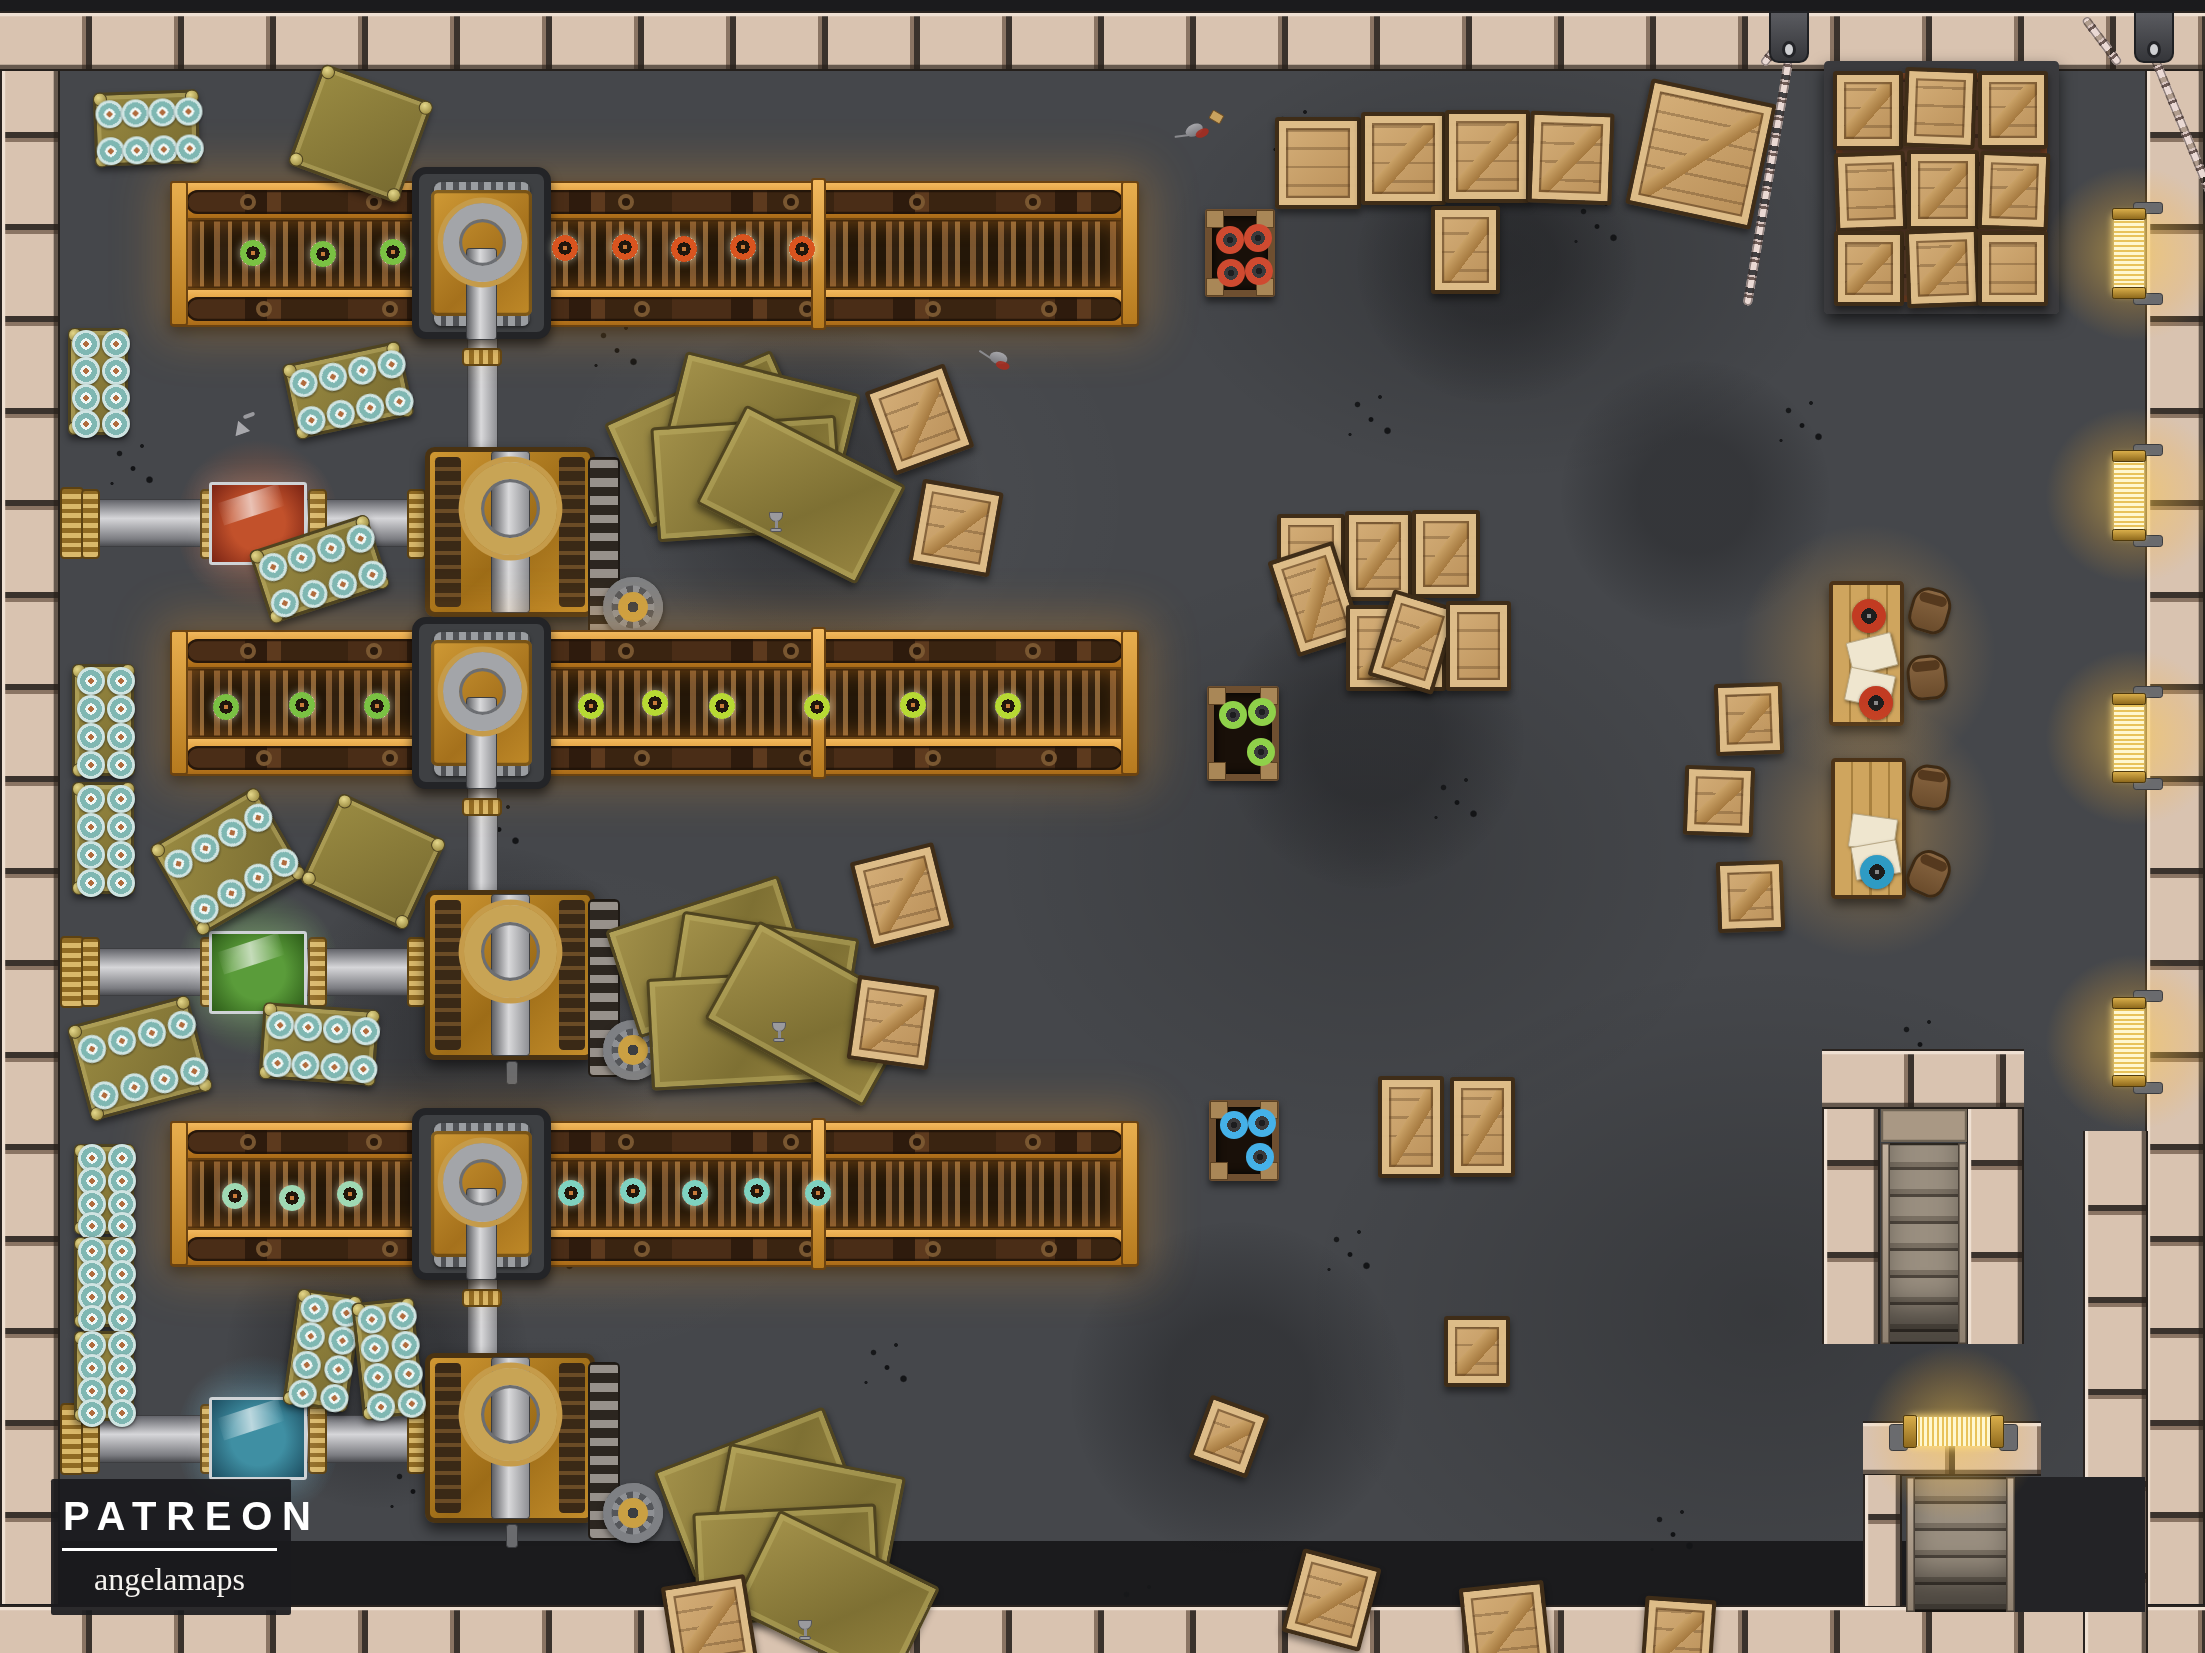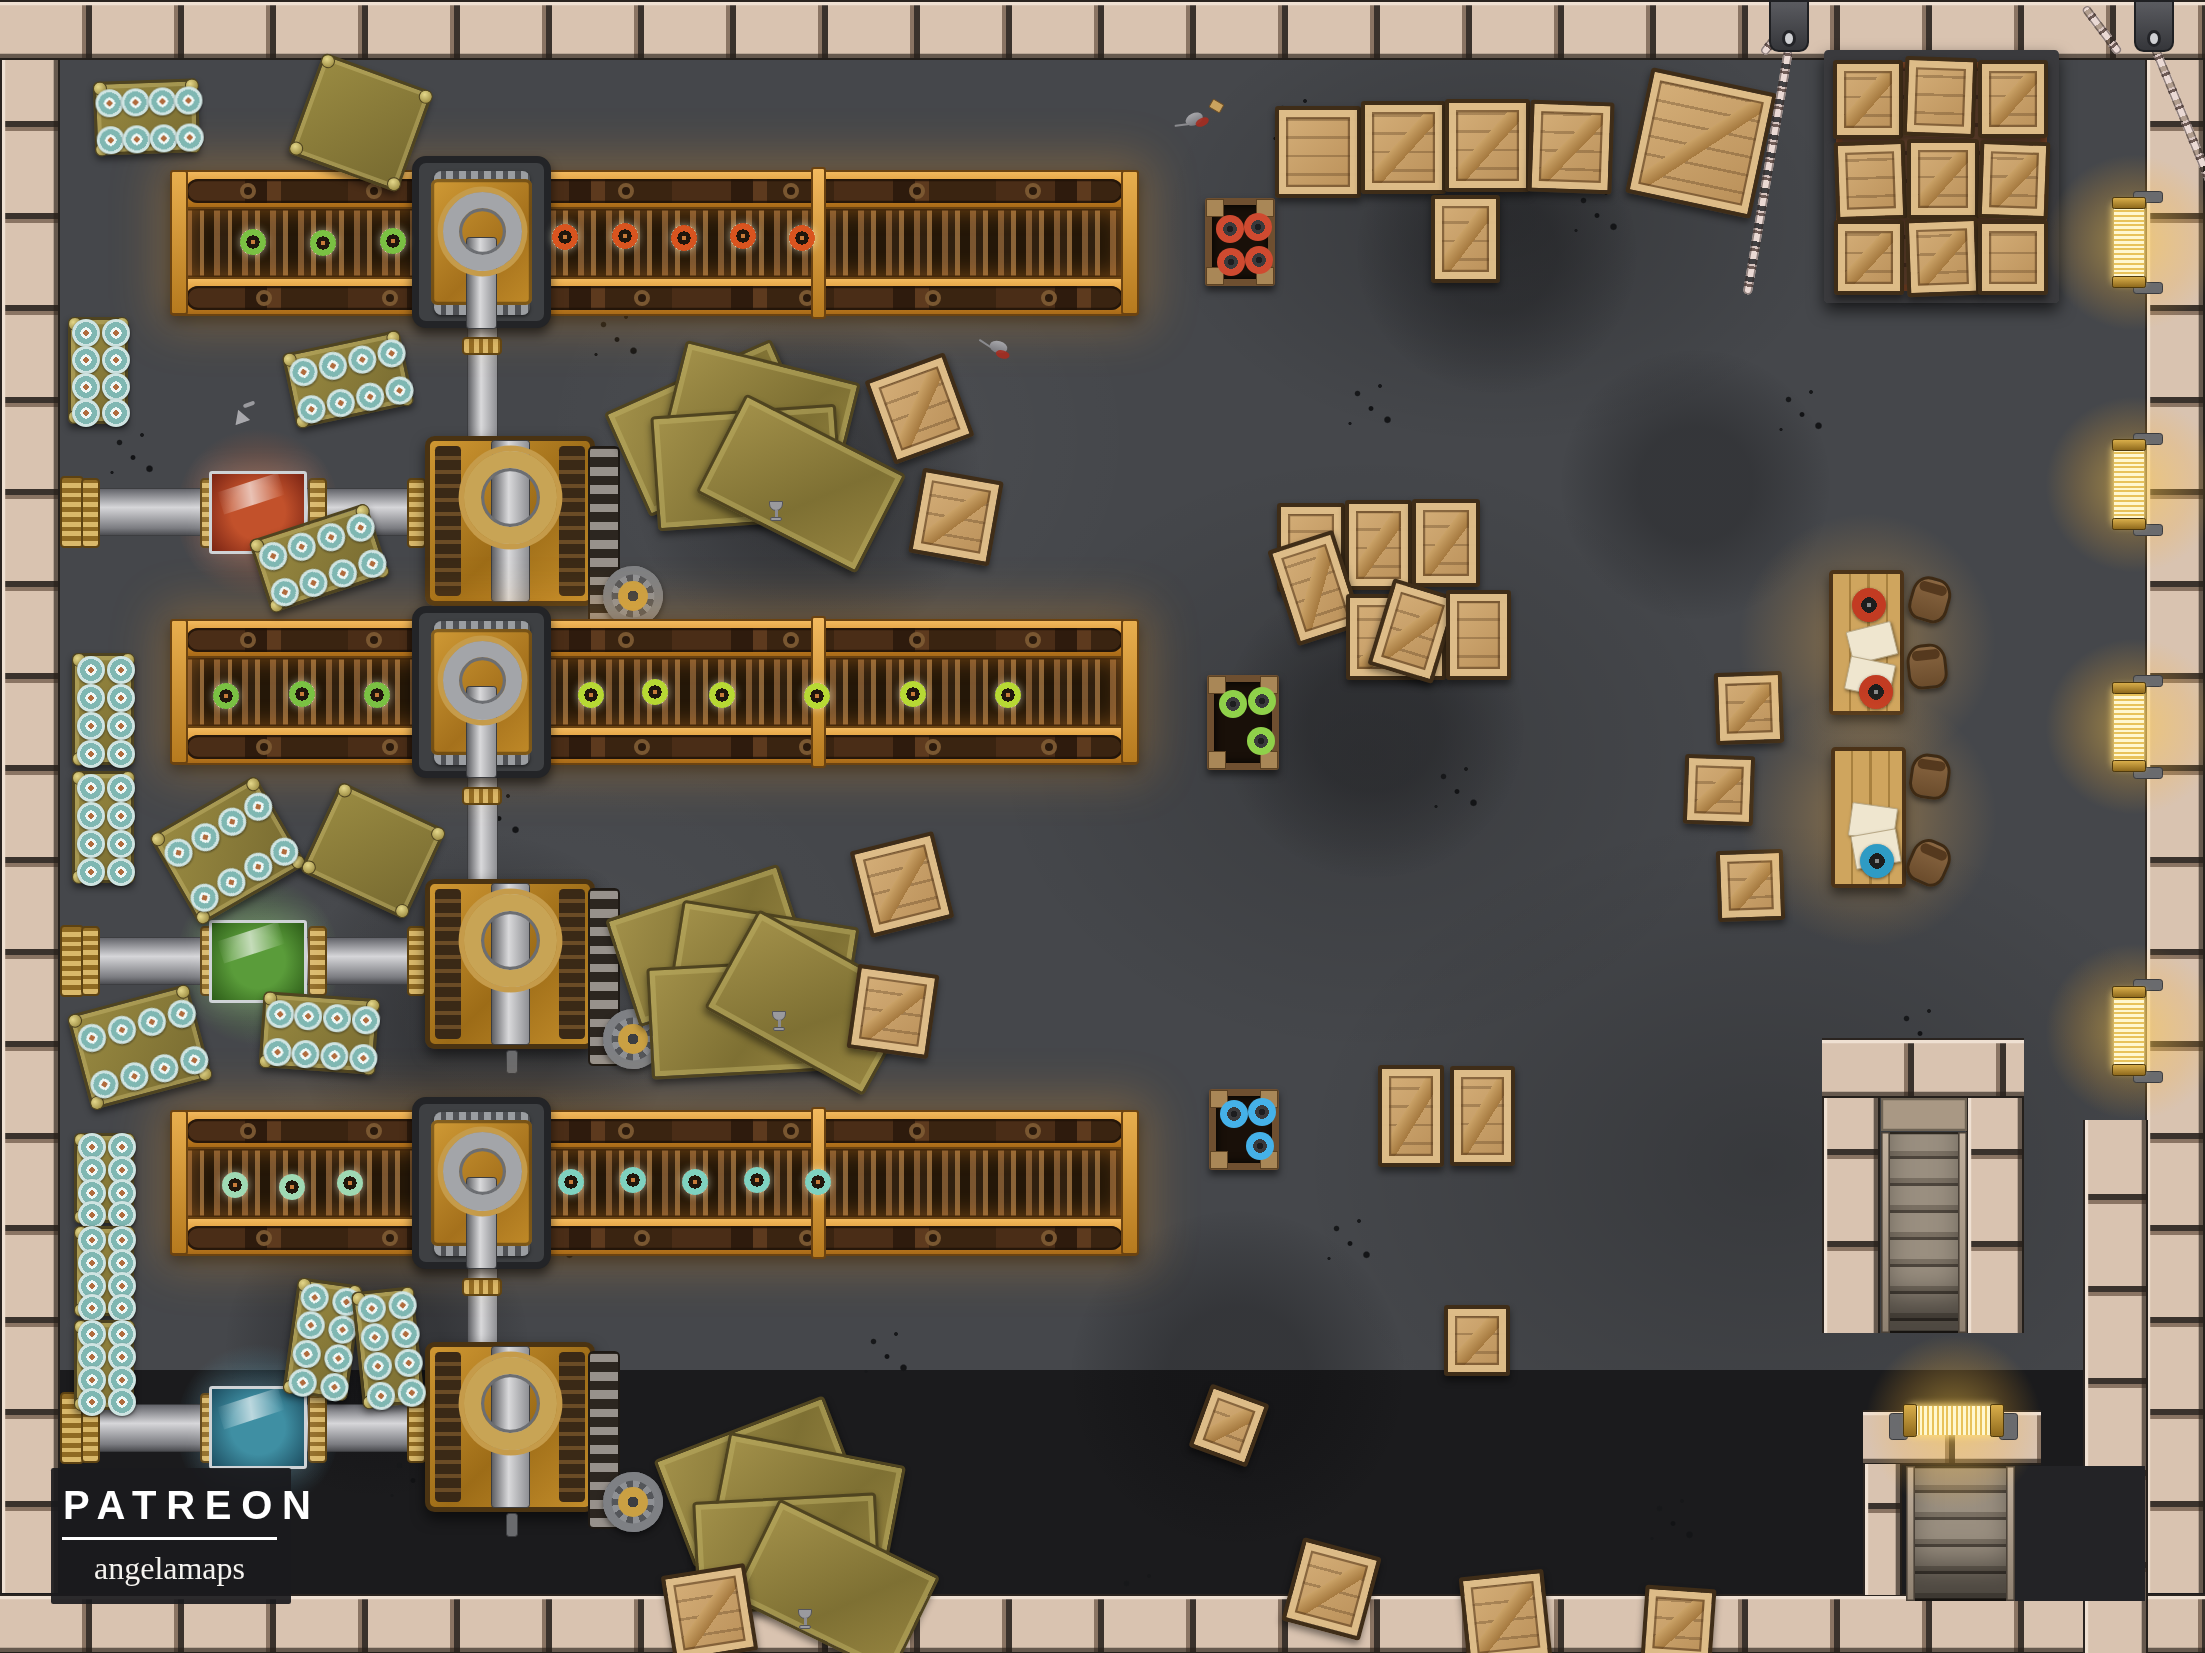--- a/index.html
+++ b/index.html
@@ -1,16 +1,16 @@
 <!DOCTYPE html>
 <html style="font-size:8.6px"><head>
 <meta charset="utf-8">
 <style>
   html,body{margin:0;padding:0;background:#1b1b1d;overflow:hidden;font-family:"Liberation Sans",sans-serif;}
-  #stage{position:absolute;left:0;top:0;width:2205px;height:1370px;transform-origin:0 0;
+  #stage{position:absolute;left:0;top:11px;width:2205px;height:1530px;transform-origin:0 0;
     background:
       radial-gradient(485px 323px at 68% 16%, rgba(0,0,0,.22), transparent 70%),
       radial-gradient(431px 377px at 38% 32%, rgba(255,255,255,.04), transparent 70%),
       radial-gradient(538px 431px at 62% 55%, rgba(0,0,0,.16), transparent 70%),
       radial-gradient(485px 377px at 25% 72%, rgba(255,255,255,.035), transparent 70%),
       radial-gradient(646px 485px at 80% 85%, rgba(0,0,0,.2), transparent 72%),
       #45474b;}
   #stage *{position:absolute;box-sizing:border-box;}
   .stain{border-radius:50%;background:radial-gradient(circle, rgba(10,10,12,.28) 0 30%, rgba(10,10,12,.12) 55%, transparent 72%);}
   .speck{width:75px;height:75px;border-radius:50%;

